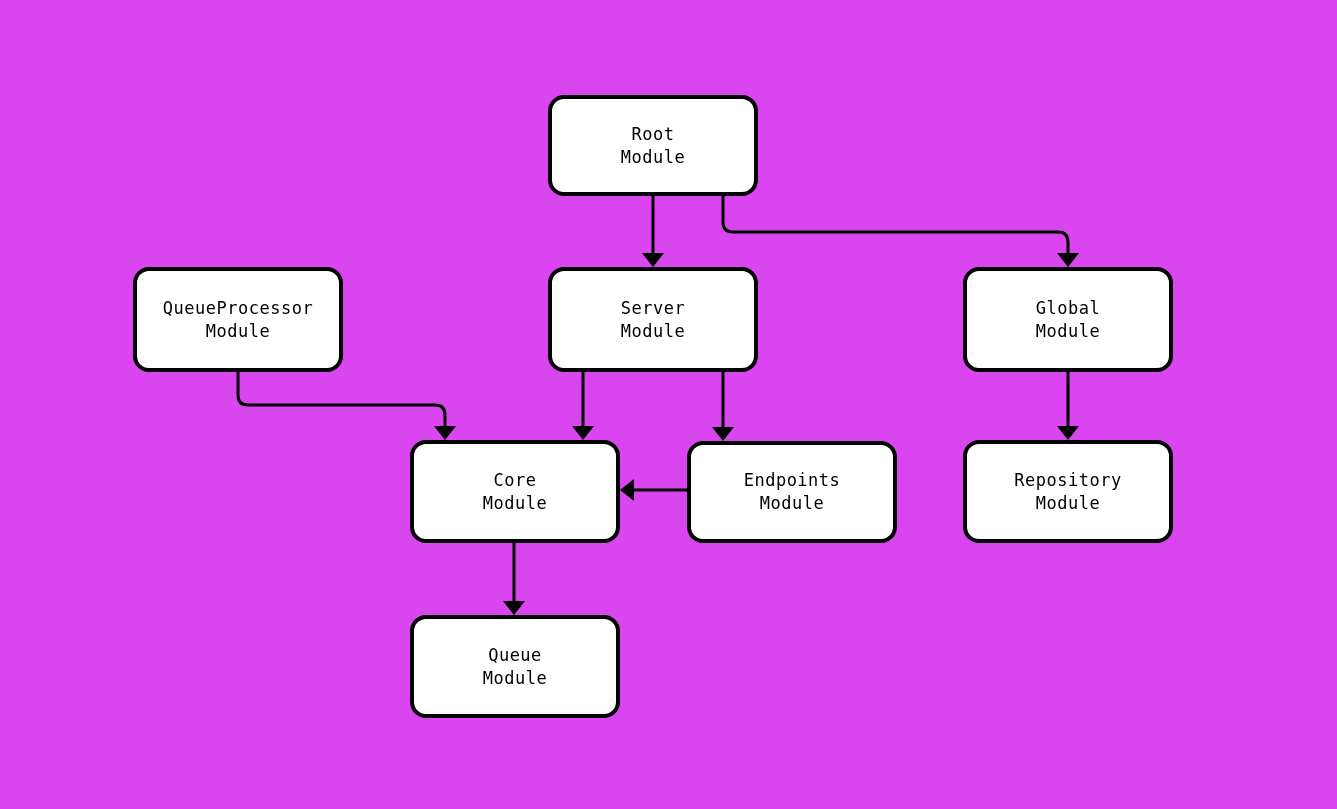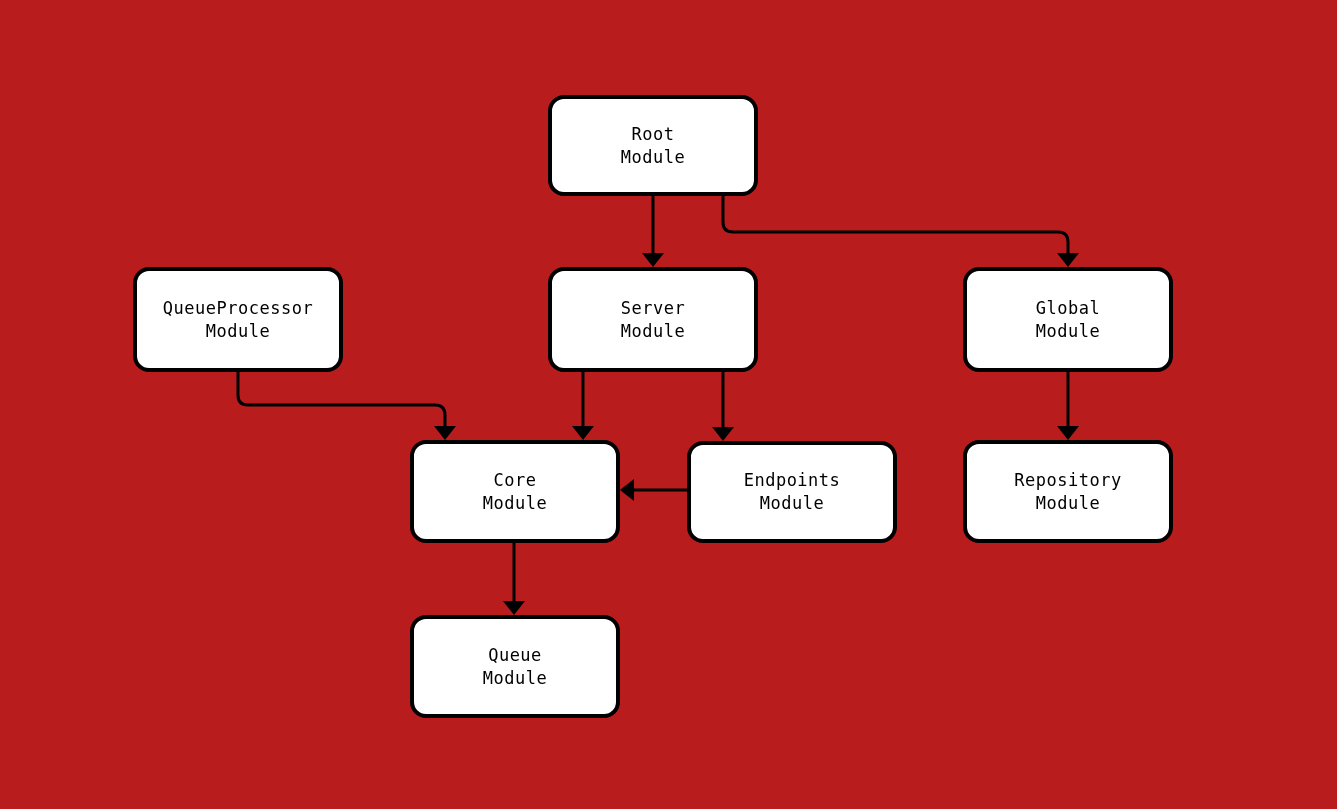--- a/index.html
+++ b/index.html
@@ -11,21 +11,21 @@
   body {
     width: 1337px;
     height: 809px;
     font-family: "DejaVu Sans Mono", "Liberation Mono", monospace;
     overflow: hidden;
   }
   #diagram-root {
     position: relative;
     width: 1337px;
     height: 809px;
-    background: #b91c1c;
+    background: #d946ef;
   }
   svg.diagram-canvas {
     display: block;
     width: 1337px;
     height: 809px;
   }
   .node-box {
     fill: #ffffff;
     stroke: #000000;
     stroke-width: 4;

